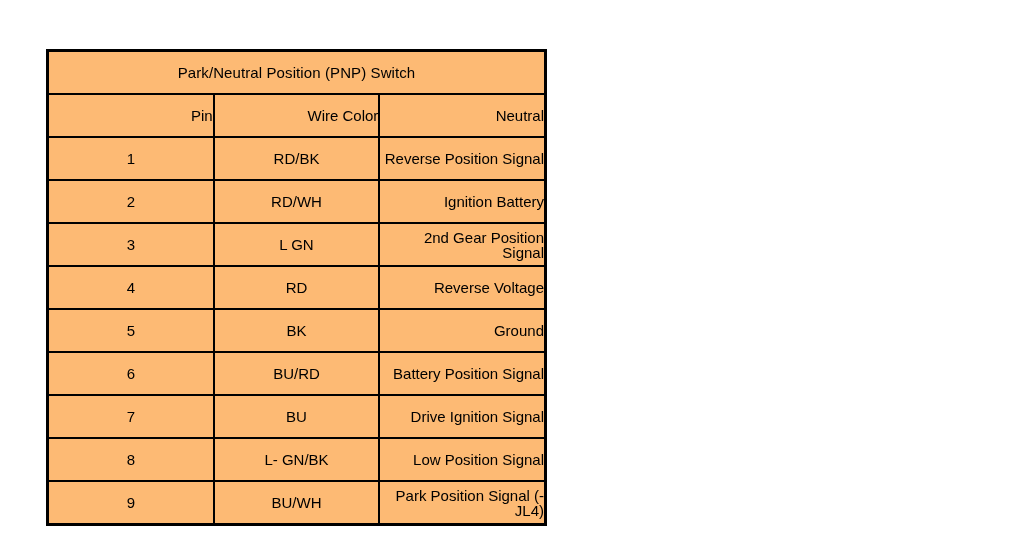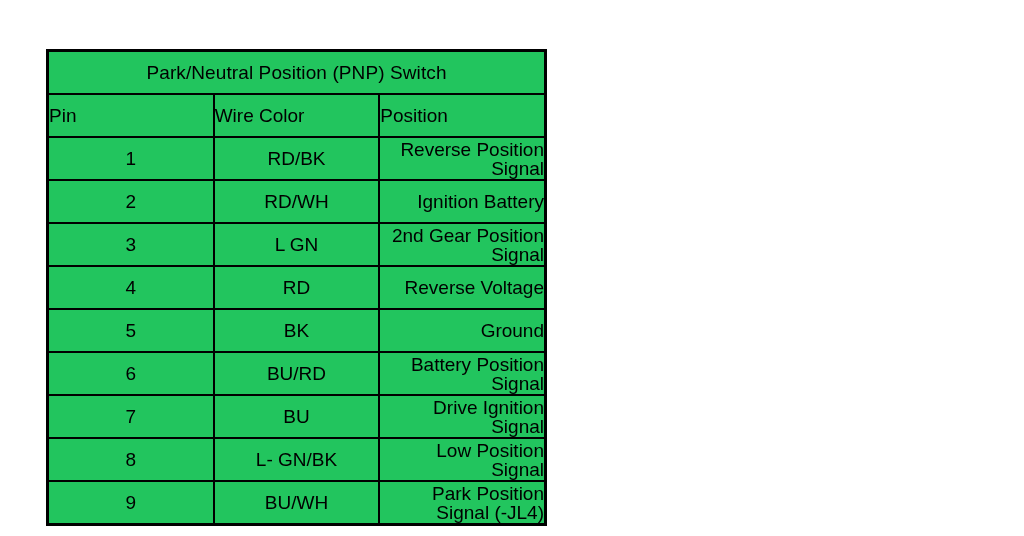--- a/index.html
+++ b/index.html
@@ -26,24 +26,24 @@
     background: #ffffff;
     table-layout: fixed;
   }
 
   .pnp-table td,
   .pnp-table th {
     border: 2px solid #000000;
     padding: 0;
     height: 41px;
     vertical-align: middle;
-    font-size: 19px;
+    font-size: 15px;
     font-weight: normal;
     line-height: 1;
-    background: #22c55e;
+    background: #fdba74;
   }
 
   
   .pnp-table {
     outline: 1px solid #000000;
   }
 
   
   .col-pin      { width: 49px; }
   .col-wire     { width: 142px; }
@@ -52,21 +52,21 @@
   
   .title-cell {
     text-align: center;
     font-weight: bold;
     font-size: 20px;
     letter-spacing: 0.1px;
   }
 
   
   .head-cell {
-    text-align: left;
+    text-align: right;
     font-weight: bold;
     font-size: 20px;
   }
 
   
   .cell-pin {
     text-align: center;
     font-size: 19px;
   }
   .cell-wire {
@@ -89,21 +89,21 @@
 
 <table class="pnp-table">
   <tbody>
     <tr>
       <td class="title-cell" colspan="3">Park/Neutral Position (PNP) Switch</td>
     </tr>
 
     <tr>
       <th class="head-cell col-pin">Pin</th>
       <th class="head-cell col-wire col-sep-left col-sep-right">Wire Color</th>
-      <th class="head-cell col-function">Position</th>
+      <th class="head-cell col-function">Neutral</th>
     </tr>
 
     <tr>
       <td class="cell-pin col-pin">1</td>
       <td class="cell-wire col-wire col-sep-left col-sep-right">RD/BK</td>
       <td class="cell-function col-function">Reverse Position Signal</td>
     </tr>
 
     <tr>
       <td class="cell-pin col-pin">2</td>

